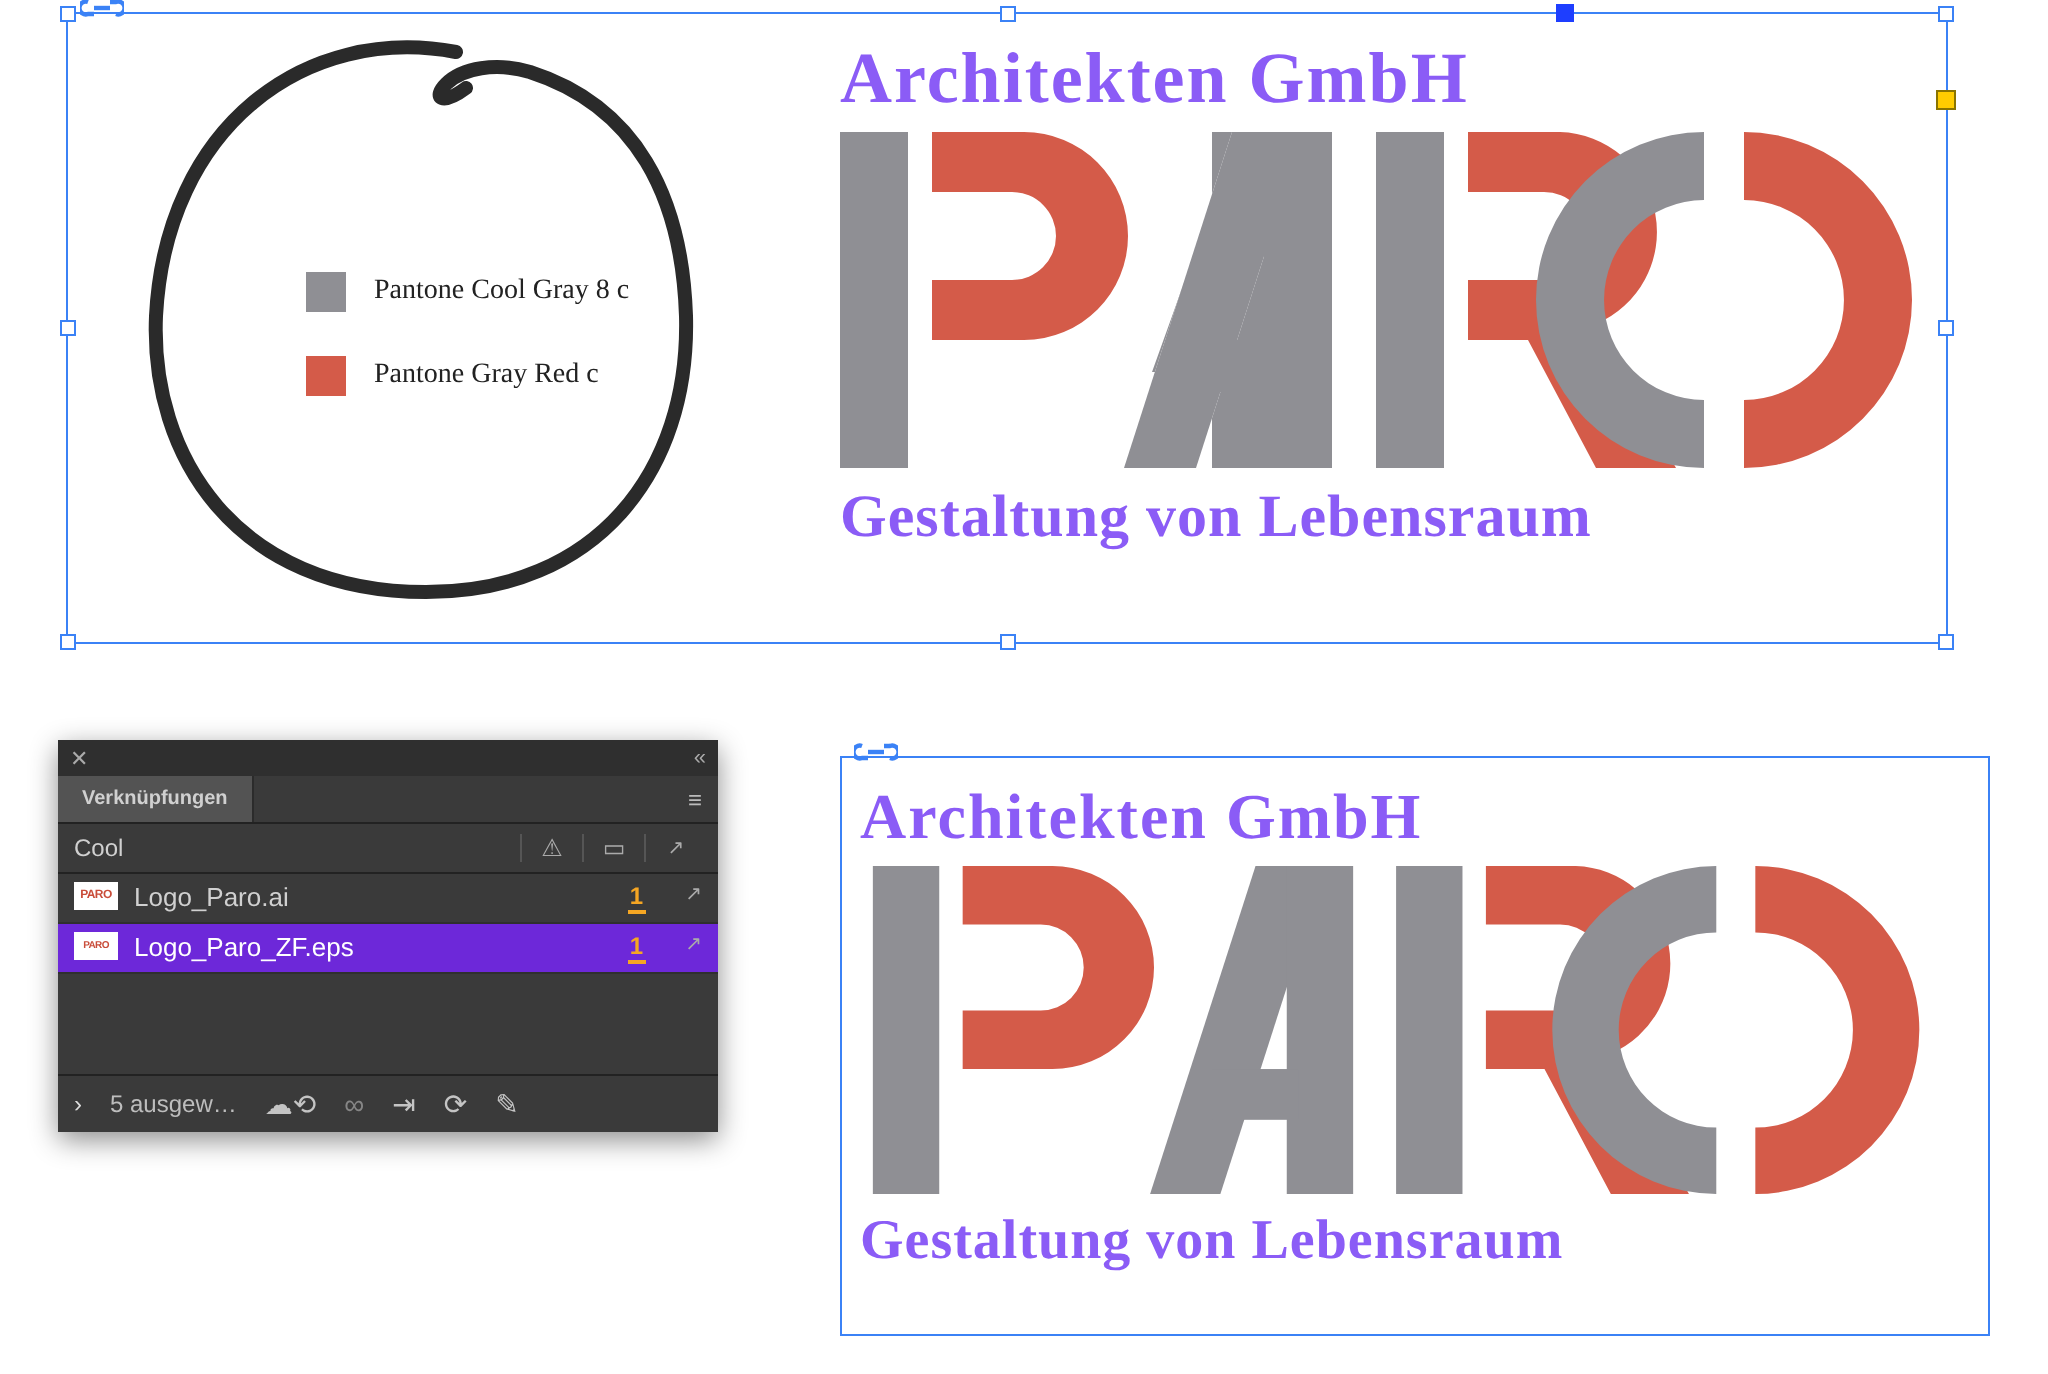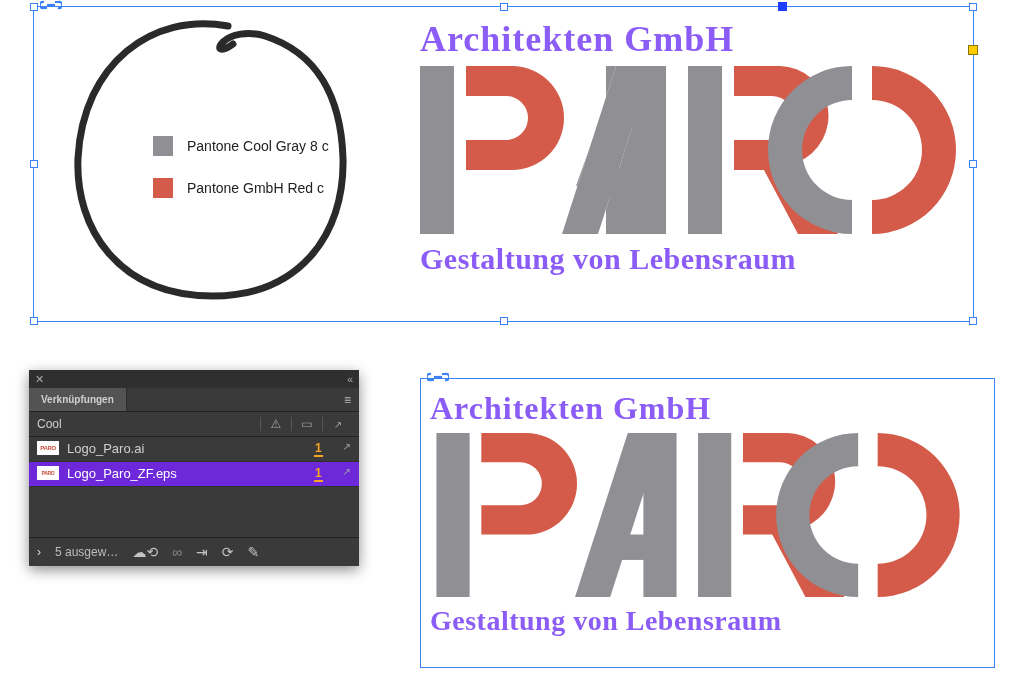--- a/index.html
+++ b/index.html
@@ -35,21 +35,21 @@
   .handle.s  { left: 50%; bottom: -4px; transform: translateX(-50%); }
   .handle.se { right: -4px; bottom: -4px; }
   .link-icon {
     position: absolute;
     left: 6px; top: -10px;
     width: 22px; height: 12px;
   }
   .ref-dot-blue { position: absolute; width: 9px; height: 9px; background: #1e3eff; right: 186px; top: -5px; }
   .ref-dot-yellow { position: absolute; width: 10px; height: 10px; background: #ffcc00; border:1px solid #8a7400; right: -5px; top: 38px; }
 
-  .top-content { position: absolute; left: 33px; top: 6px; width: 941px; height: 245px; }
+  .top-content { position: absolute; left: 33px; top: 6px; width: 941px; height: 245px; font-family: Liberation Serif, serif; }
 
   .lasso {
     position: absolute;
     left: 30px; top: 12px;
     width: 290px; height: 285px;
   }
 
   .swatch-legend {
     position: absolute;
     left: 120px; top: 130px;
@@ -198,21 +198,21 @@
     <path d="M165 8 C 90 -6, 20 45, 15 140 C 12 210, 55 278, 150 278 C 235 278, 282 218, 280 140 C 278 80, 255 35, 202 18 C 185 13, 168 16, 160 24 C 153 31, 158 35, 170 26" fill="none" stroke="#2a2a2a" stroke-width="7" stroke-linecap="round"></path>
   </svg>
 
   <div class="swatch-legend">
     <div class="legend-row">
       <div class="swatch gray"></div>
       <span>Pantone Cool Gray 8 c</span>
     </div>
     <div class="legend-row">
       <div class="swatch red"></div>
-      <span>Pantone GmbH Red c</span>
+      <span>Pantone Gray Red c</span>
     </div>
   </div>
 </div>
 
 <div class="logo-block top">
   <div class="logo-sub-top">Architekten GmbH</div>
   <div class="paro">
     <svg width="540" height="168" viewBox="0 0 540 168">
 
       <rect x="0" y="0" width="34" height="168" fill="#8f8f94"></rect>

